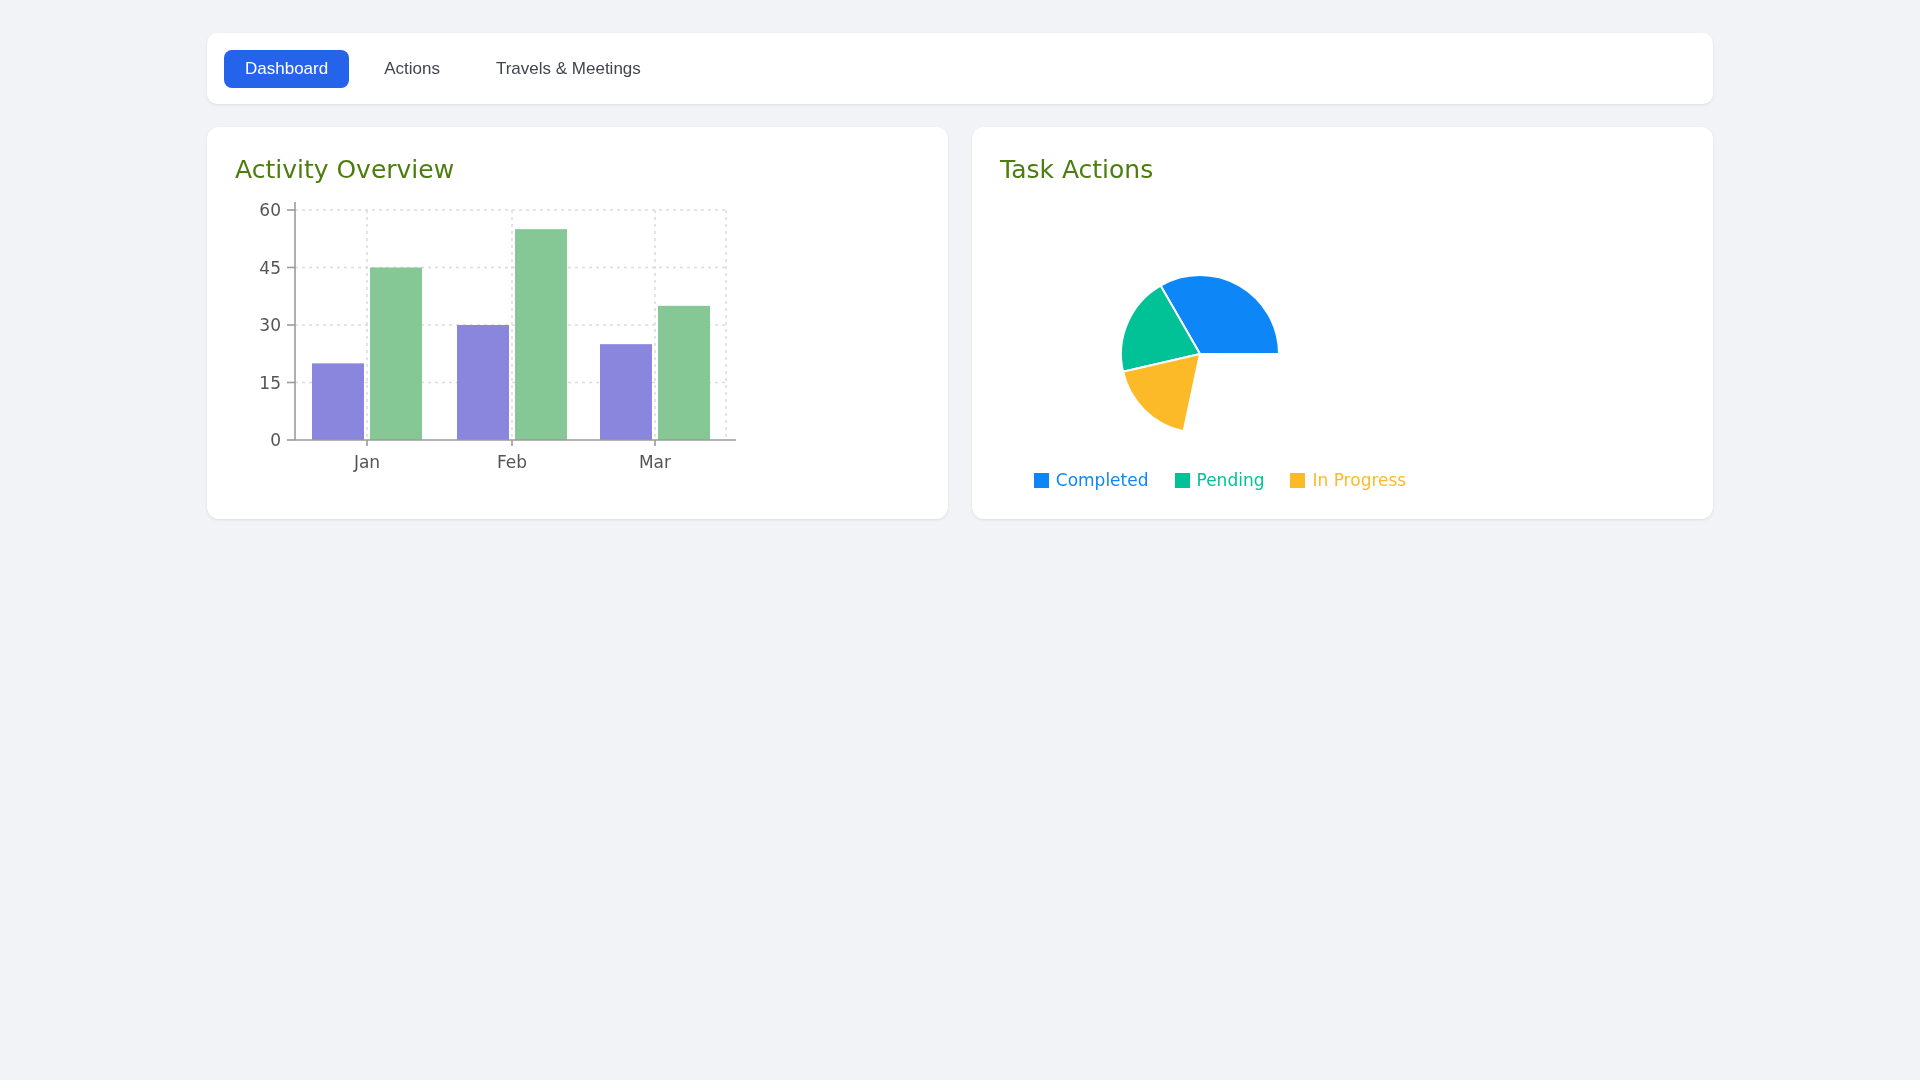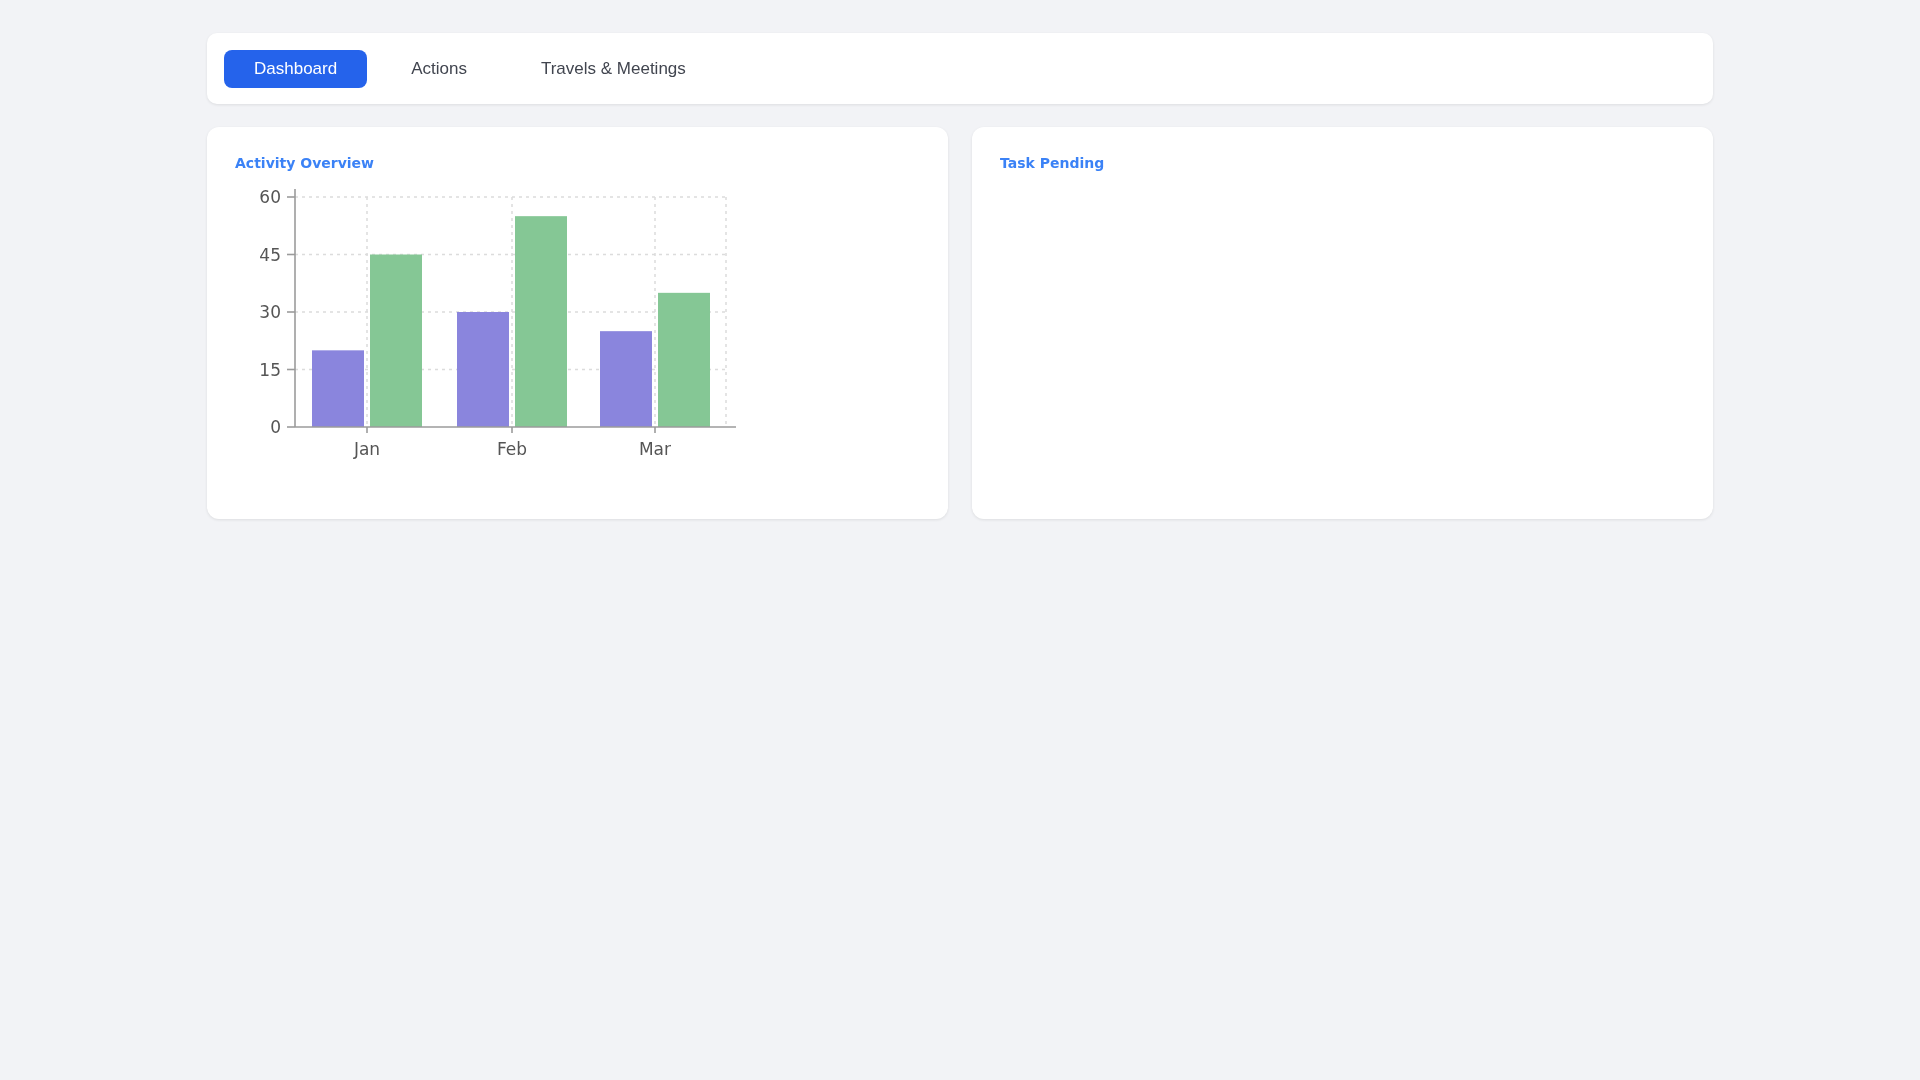--- a/index.html
+++ b/index.html
@@ -18,21 +18,21 @@
     box-shadow: 0 1px 3px rgba(0,0,0,0.09);
     height: 71px;
     display: flex;
     align-items: center;
     padding: 0 17px;
     gap: 14px;
   }
   .nav-tab {
     font-size: 17px;
     color: #41454f;
-    padding: 9px 30px;
+    padding: 9px 21px;
     border-radius: 8px;
     cursor: pointer;
     background: transparent;
     border: none;
     font-family: "Liberation Sans", sans-serif;
   }
   .nav-tab.active {
     background: #2563eb;
     color: #ffffff;
   }
@@ -42,23 +42,23 @@
   .card {
     background: #ffffff;
     border-radius: 12px;
     box-shadow: 0 1px 3px rgba(0,0,0,0.09);
     flex: 1 1 0;
     height: 392px;
     padding: 28px;
   }
   .card-title {
     font-family: "DejaVu Sans", sans-serif;
-    font-weight: bold;
-    font-size: 14px;
-    color: #3b82f6;
+    font-weight: normal;
+    font-size: 25px;
+    color: #4d7c0f;
     margin-bottom: 10px;
   }
 
   
   .chart-wrap { margin-top: 2px; }
   svg text {
     font-family: "DejaVu Sans", sans-serif;
     font-size: 17px;
     fill: #555555;
   }
@@ -121,17 +121,38 @@
             <text x="132" y="274" text-anchor="middle">Jan</text>
             <line x1="277" y1="246" x2="277" y2="252" stroke="#9b9b9b" stroke-width="1.6"></line>
             <text x="277" y="274" text-anchor="middle">Feb</text>
             <line x1="420" y1="246" x2="420" y2="252" stroke="#9b9b9b" stroke-width="1.6"></line>
             <text x="420" y="274" text-anchor="middle">Mar</text>
           </svg>
       </div>
     </section>
 
     <section class="card">
-      <h2 class="card-title">Task Pending</h2>
+      <h2 class="card-title">Task Actions</h2>
+      <div class="chart-wrap">
+        <svg id="pie-svg" width="440" height="250" viewBox="0 0 440 250">
+            <path d="M 200 160 L 279.00 160.00 A 79 79 0 0 0 160.50 91.58 Z" fill="#0d87f7" stroke="#ffffff" stroke-width="2" stroke-linejoin="round"></path>
+            <path d="M 200 160 L 160.50 91.58 A 79 79 0 0 0 123.02 177.77 Z" fill="#00c296" stroke="#ffffff" stroke-width="2" stroke-linejoin="round"></path>
+            <path d="M 200 160 L 123.02 177.77 A 79 79 0 0 0 183.57 237.27 Z" fill="#fcba28" stroke="#ffffff" stroke-width="2" stroke-linejoin="round"></path>
+          </svg>
+        <div id="pie-legend" class="legend-row">
+            <span class="legend-item">
+              <span class="legend-swatch" style="background: rgb(13, 135, 247);"></span>
+              <span style="color: rgb(13, 135, 247);">Completed</span>
+            </span>
+            <span class="legend-item">
+              <span class="legend-swatch" style="background: rgb(0, 194, 150);"></span>
+              <span style="color: rgb(0, 194, 150);">Pending</span>
+            </span>
+            <span class="legend-item">
+              <span class="legend-swatch" style="background: rgb(252, 186, 40);"></span>
+              <span style="color: rgb(252, 186, 40);">In Progress</span>
+            </span>
+          </div>
+      </div>
     </section>
 
   </div>
 </div>
 
 </body></html>

